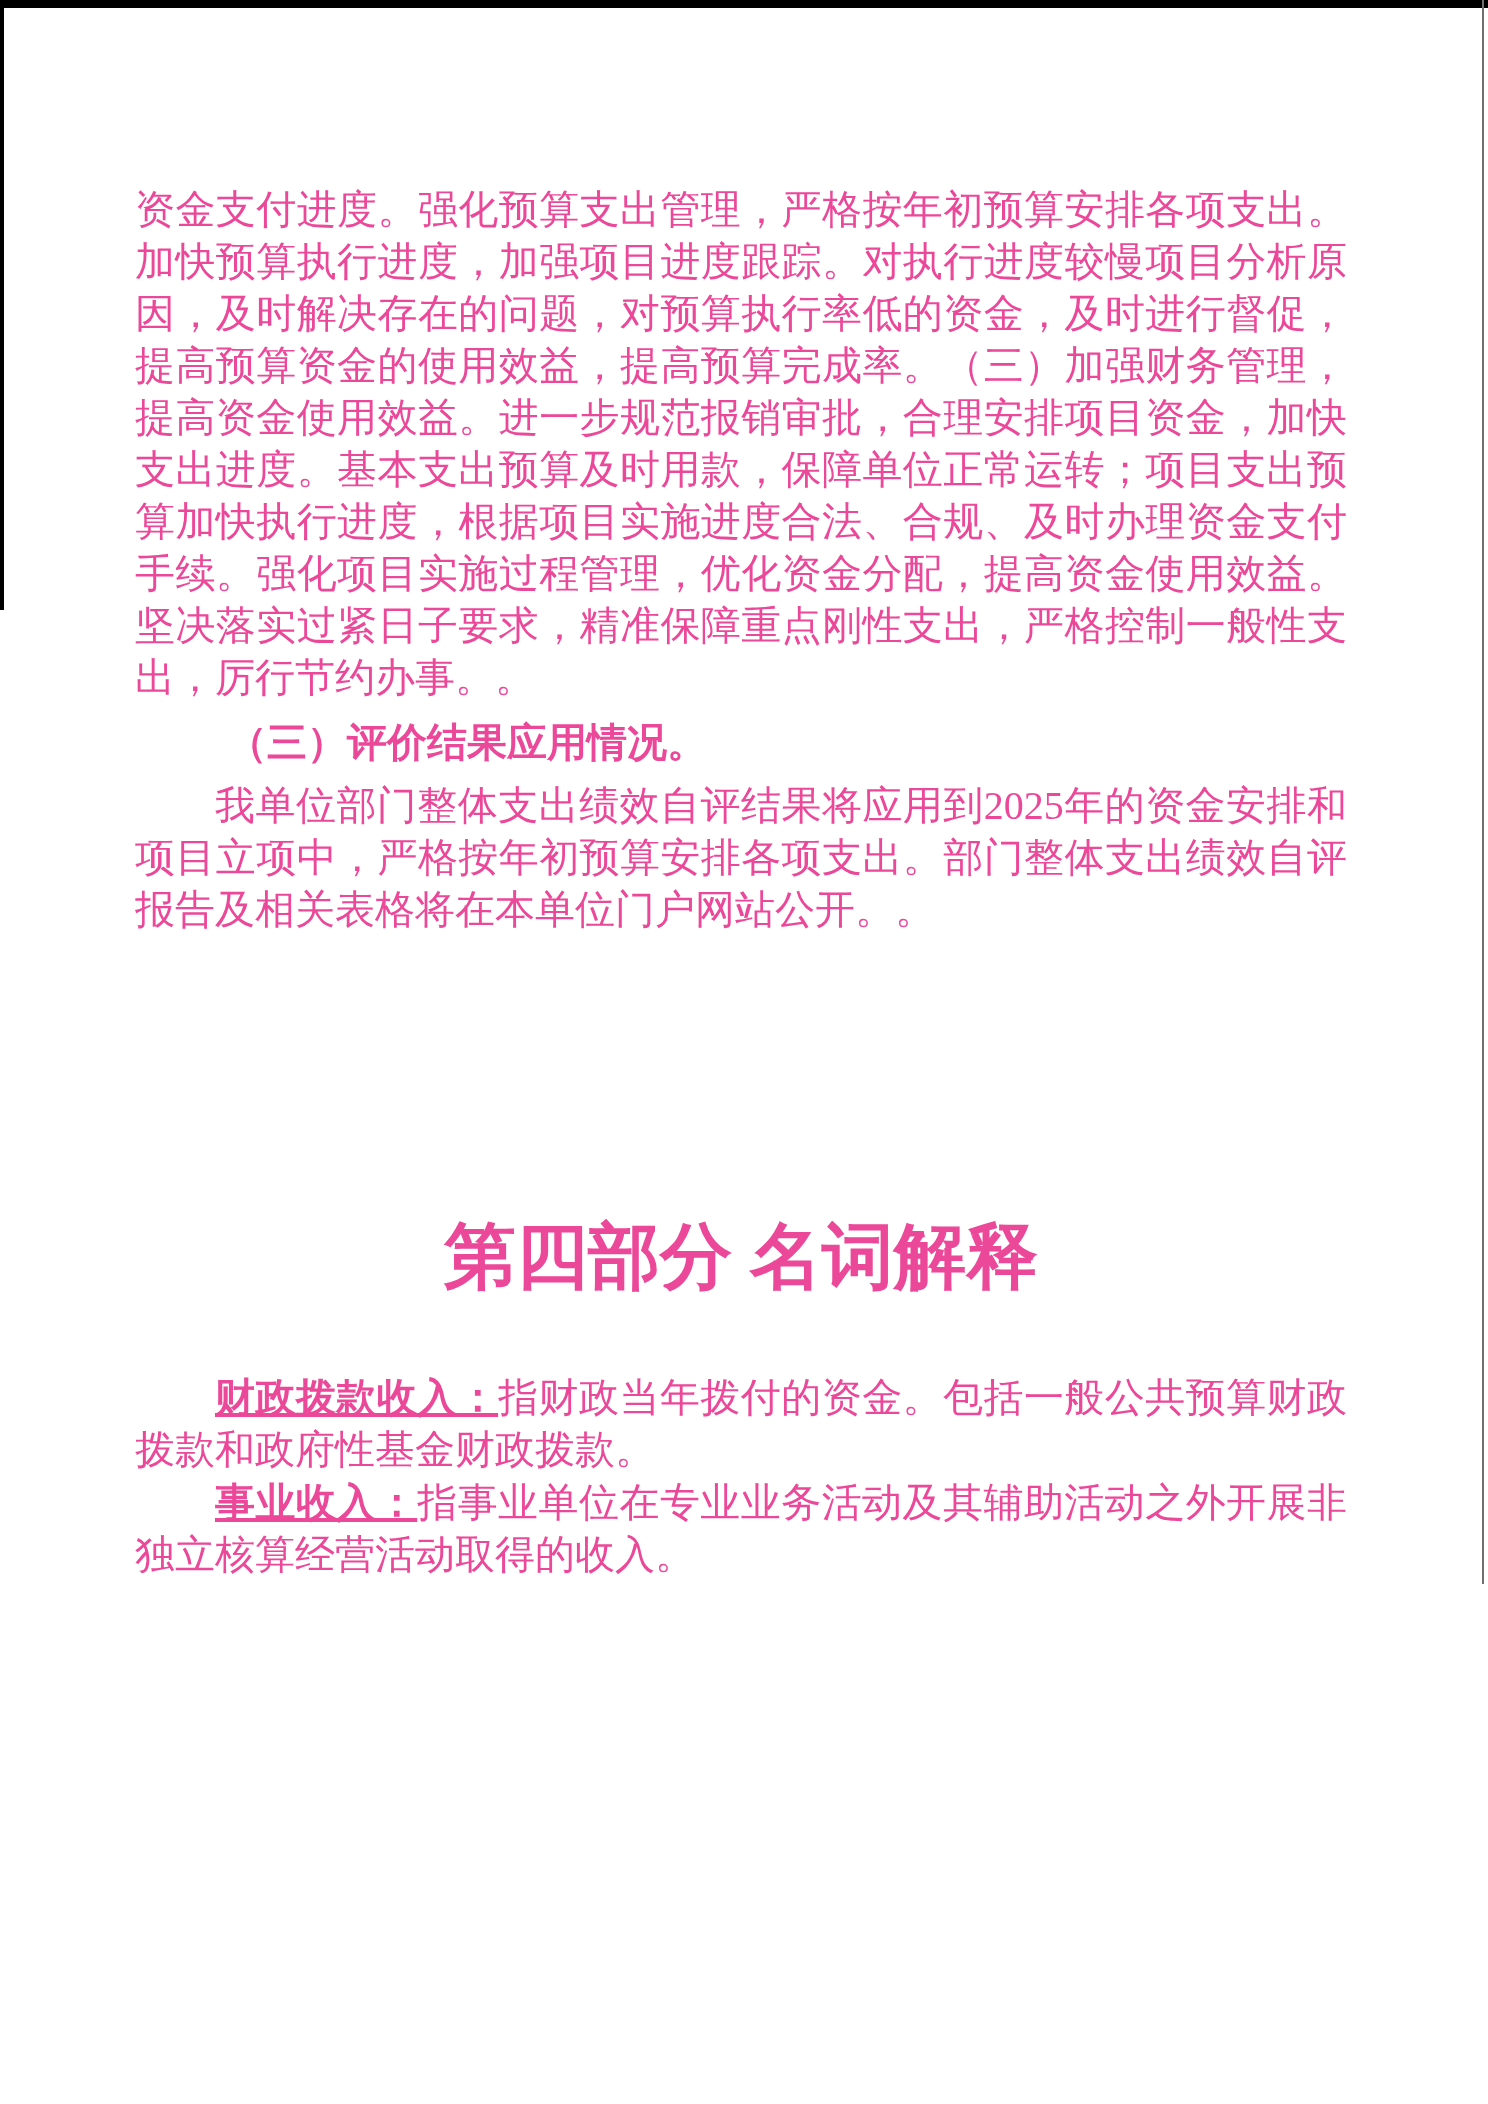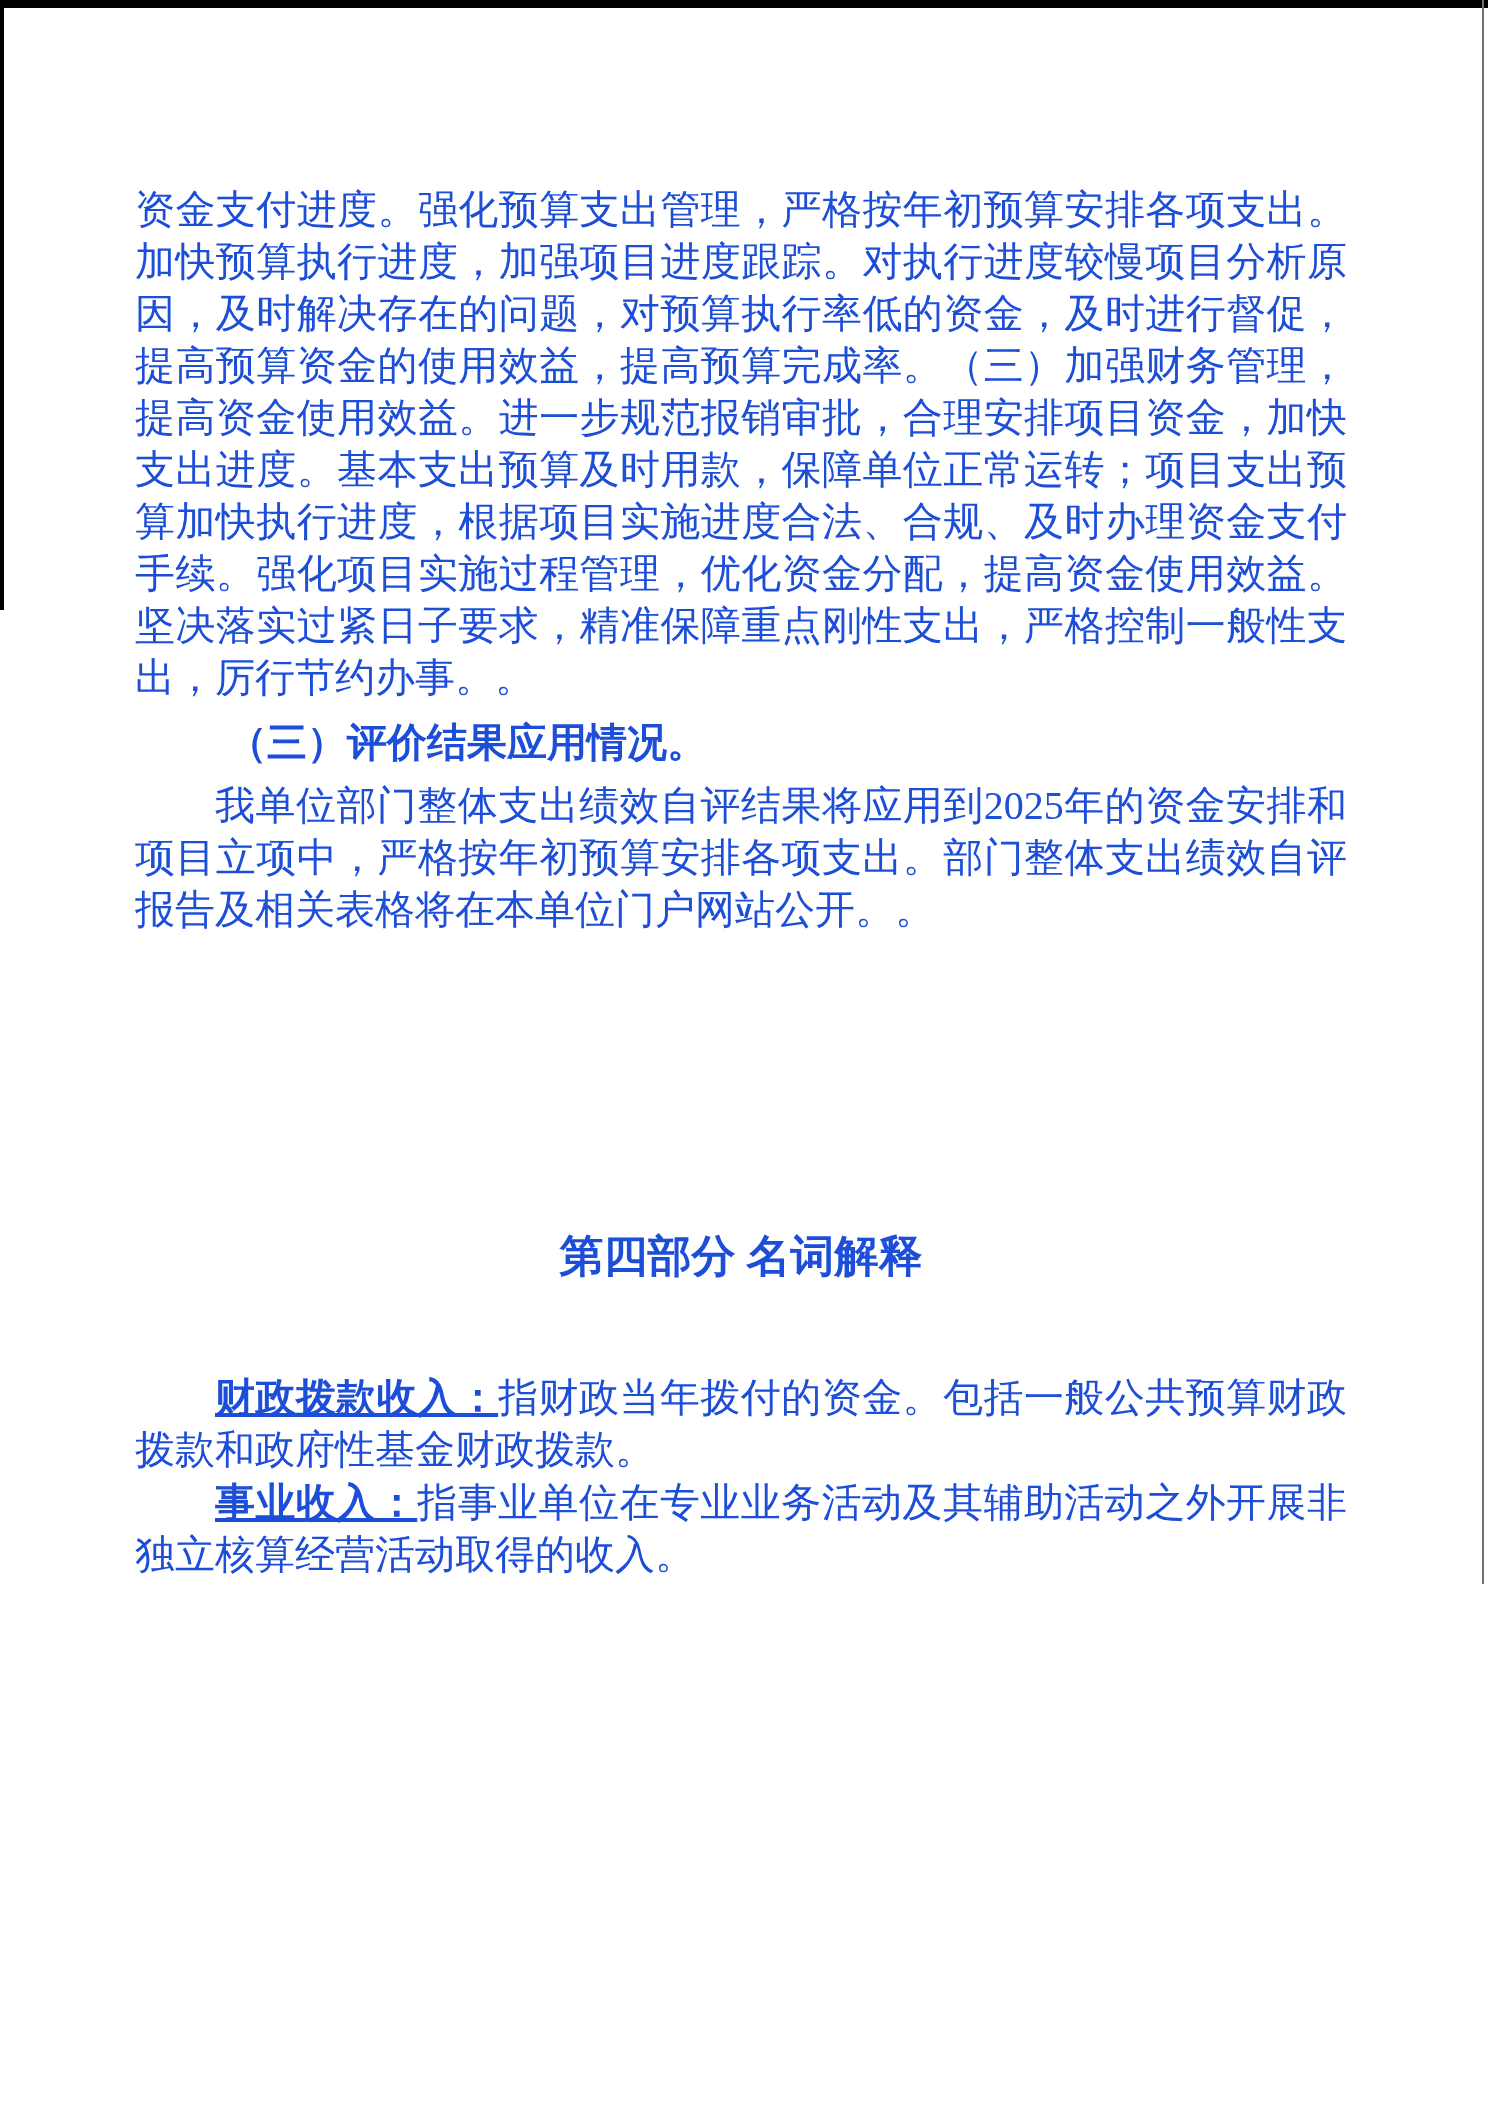--- a/index.html
+++ b/index.html
@@ -7,21 +7,21 @@
     padding: 0;
     background: #ffffff;
   }
   .page {
     position: relative;
     width: 1488px;
     height: 1584px;
     background: #ffffff;
     overflow: hidden;
     font-family: "Liberation Serif", "DejaVu Serif", serif;
-    color: #1d4ed8;
+    color: #ec4899;
   }
   
   .edge-top {
     position: absolute;
     left: 0; top: 0;
     width: 1488px; height: 8px;
   }
   .edge-left {
     position: absolute;
     left: 0; top: 0;
@@ -59,21 +59,21 @@
     font-family: "Liberation Sans", "DejaVu Sans", sans-serif;
     font-weight: bold;
     text-decoration: underline;
   }
   #section-title {
     position: absolute;
     left: 135px;
     top: 1222px;
     width: 1212px;
     margin: 0;
-    font-size: 44px;
+    font-size: 72px;
     line-height: 70px;
     font-weight: bold;
     text-align: center;
     font-family: "Liberation Serif", "DejaVu Serif", serif;
   }
 </style>
 </head>
 <body>
 
 <div class="page">

